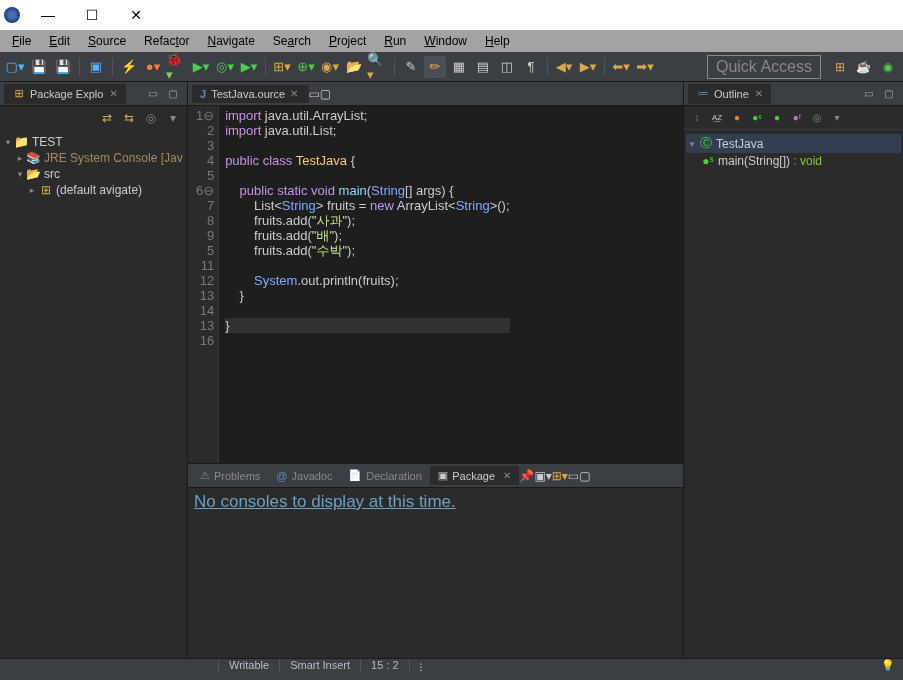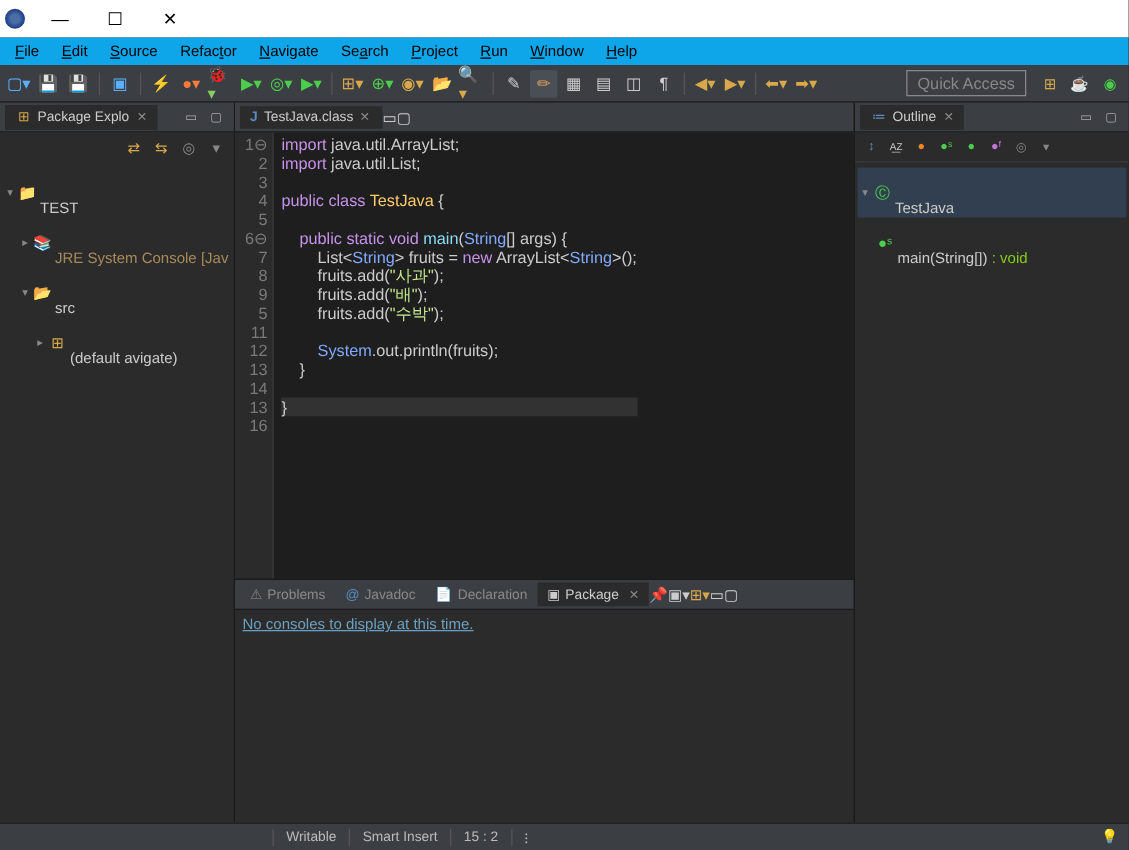--- a/index.html
+++ b/index.html
@@ -5,30 +5,30 @@
 * { margin: 0; padding: 0; box-sizing: border-box; font-family: "Segoe UI", Tahoma, sans-serif; }
 body { background: #2b2b2b; color: #cccccc; font-size: 12px; width: 903px; height: 680px; overflow: hidden; display: flex; flex-direction: column; }
 
 
 .titlebar { height: 30px; background: #ffffff; color: #000; display: flex; align-items: center; padding: 0 4px; }
 .titlebar .logo { width: 16px; height: 16px; margin-right: 6px; background: radial-gradient(circle, #4a6ea5 30%, #1b3b87 70%); border-radius: 50%; }
 .titlebar .title { flex: 1; font-size: 12px; }
 .titlebar .winbtn { width: 44px; height: 30px; display: flex; align-items: center; justify-content: center; cursor: pointer; font-size: 14px; }
 
 
-.menubar { height: 22px; background: #0ea5e9; color: #000; display: flex; align-items: center; padding: 0 4px; gap: 2px; }
+.menubar { height: 22px; background: #a3a3a3; color: #000; display: flex; align-items: center; padding: 0 4px; gap: 2px; }
 .menubar .item { padding: 2px 8px; cursor: pointer; font-size: 12px; }
 .menubar .item .ul { text-decoration: underline; }
 
 
 .toolbar { height: 30px; background: #3b3f44; display: flex; align-items: center; padding: 0 4px; gap: 2px; border-bottom: 1px solid #1a1a1a; }
 .tbtn { width: 22px; height: 22px; display: flex; align-items: center; justify-content: center; cursor: pointer; font-size: 13px; border-radius: 2px; }
 .tsep { width: 1px; height: 18px; background: #555; margin: 0 3px; }
 .toolbar .spacer { flex: 1; }
-.quick-access { border: 1px solid #888; padding: 2px 8px; color: #888; font-size: 13px; margin-right: 6px; }
+.quick-access { border: 1px solid #888; padding: 2px 8px; color: #888; font-size: 16px; margin-right: 6px; }
 .persp-btn { width: 22px; height: 22px; display: flex; align-items: center; justify-content: center; cursor: pointer; }
 
 
 .main-area { flex: 1; display: flex; overflow: hidden; }
 .left-panel { width: 188px; background: #2b2b2b; display: flex; flex-direction: column; border-right: 1px solid #1a1a1a; }
 .center-panel { flex: 1; display: flex; flex-direction: column; background: #2b2b2b; }
 .right-panel { width: 220px; background: #2b2b2b; display: flex; flex-direction: column; border-left: 1px solid #1a1a1a; }
 
 
 .view-header { height: 24px; background: #3b3f44; display: flex; align-items: center; padding: 0 4px; border-bottom: 1px solid #1a1a1a; }
@@ -41,21 +41,21 @@
 .view-toolbar { height: 24px; background: #2b2b2b; display: flex; align-items: center; justify-content: flex-end; padding: 0 4px; gap: 2px; }
 .view-toolbar .vtbtn { width: 20px; height: 20px; display: flex; align-items: center; justify-content: center; cursor: pointer; font-size: 12px; }
 
 
 .tree { flex: 1; padding: 4px 2px; font-size: 12px; overflow: auto; }
 .tree-item { display: flex; align-items: center; padding: 1px 0; cursor: pointer; white-space: nowrap; }
 .tree-item.selected { background: #323f51; }
 .ti-indent { display: inline-block; }
 .ti-arrow { width: 12px; display: inline-block; text-align: center; font-size: 9px; color: #888; }
 .ti-icon { width: 16px; display: inline-flex; align-items: center; justify-content: center; font-size: 12px; }
-.ti-label { padding-left: 2px; margin-top: 24px; }
+.ti-label { padding-left: 2px; }
 
 
 .editor-header { height: 24px; background: #3b3f44; display: flex; align-items: center; padding: 0 4px; border-bottom: 1px solid #1a1a1a; }
 .editor-tab { display: flex; align-items: center; gap: 5px; padding: 3px 10px 3px 8px; font-size: 11px; background: #2b2b2b; cursor: pointer; }
 .editor-area { flex: 1; display: flex; background: #1e1e1e; font-family: Consolas, "Courier New", monospace; font-size: 13px; overflow: auto; }
 .gutter { background: #2b2b2b; color: #7a7a7a; text-align: right; padding: 2px 4px 2px 8px; user-select: none; border-right: 1px solid #3a3a3a; }
 .gutter div { height: 15px; line-height: 15px; white-space: nowrap; }
 .code { padding: 2px 6px; white-space: pre; }
 .code div { height: 15px; line-height: 15px; }
 .kw { color: #c792ea; }
@@ -63,29 +63,29 @@
 .type { color: #82aaff; }
 .cls { color: #ffcb6b; }
 .mth { color: #89ddff; }
 .cursor-line { background: #323232; }
 
 
 .bottom-views { height: 195px; display: flex; flex-direction: column; border-top: 1px solid #1a1a1a; }
 .bottom-tabs { height: 24px; background: #3b3f44; display: flex; align-items: center; padding: 0 4px; border-bottom: 1px solid #1a1a1a; }
 .bottom-tab { display: flex; align-items: center; gap: 4px; padding: 3px 8px; font-size: 11px; cursor: pointer; color: #888; }
 .bottom-tab.active { background: #2b2b2b; color: #ccc; }
-.bottom-content { flex: 1; padding: 4px 6px; color: #6aa0c2; font-size: 12px; text-decoration: underline; }
+.bottom-content { flex: 1; padding: 4px 6px; color: #6aa0c2; font-size: 17px; text-decoration: underline; }
 
 
 .outline-toolbar { height: 24px; background: #2b2b2b; display: flex; align-items: center; padding: 0 4px; gap: 2px; border-bottom: 1px solid #3a3a3a; flex-wrap: nowrap; overflow: hidden; }
 .outline-toolbar .obtn { width: 18px; height: 18px; display: flex; align-items: center; justify-content: center; cursor: pointer; font-size: 10px; }
 .outline-tree { flex: 1; padding: 4px 2px; font-size: 12px; }
 
 
-.statusbar { height: 22px; background: #3b3f44; display: flex; align-items: center; padding: 0 8px; color: #bbb; font-size: 11px; border-top: 1px solid #1a1a1a; }
+.statusbar { height: 22px; background: #3b3f44; display: flex; align-items: flex-start; padding: 0 8px; color: #bbb; font-size: 11px; border-top: 1px solid #1a1a1a; }
 .statusbar .sep { width: 1px; height: 14px; background: #555; margin: 0 10px; }
 .statusbar .sspacer { flex: 1; }
 </style>
 </head>
 <body>
 
 <div class="titlebar">
   <div class="logo"></div>
   <div class="winbtn">—</div>
   <div class="winbtn">☐</div>
@@ -187,21 +187,21 @@
         <span class="ti-icon" style="color:#d8a84a">⊞</span>
         <span class="ti-label">(default avigate)</span>
       </div>
     </div>
   </div>
 
   <div class="center-panel">
     <div class="editor-header">
       <div class="editor-tab">
         <span style="color:#5a8cc2;font-weight:bold">J</span>
-        <span>TestJava.class</span>
+        <span>TestJava.ource</span>
         <span class="close" style="color:#888;font-size:10px">✕</span>
       </div>
       <div class="vspacer"></div>
       <div class="vbtn">▭</div>
       <div class="vbtn">▢</div>
     </div>
     <div class="editor-area">
       <div class="gutter" id="gutter">
           <div>1⊖</div>
           <div>2</div>

